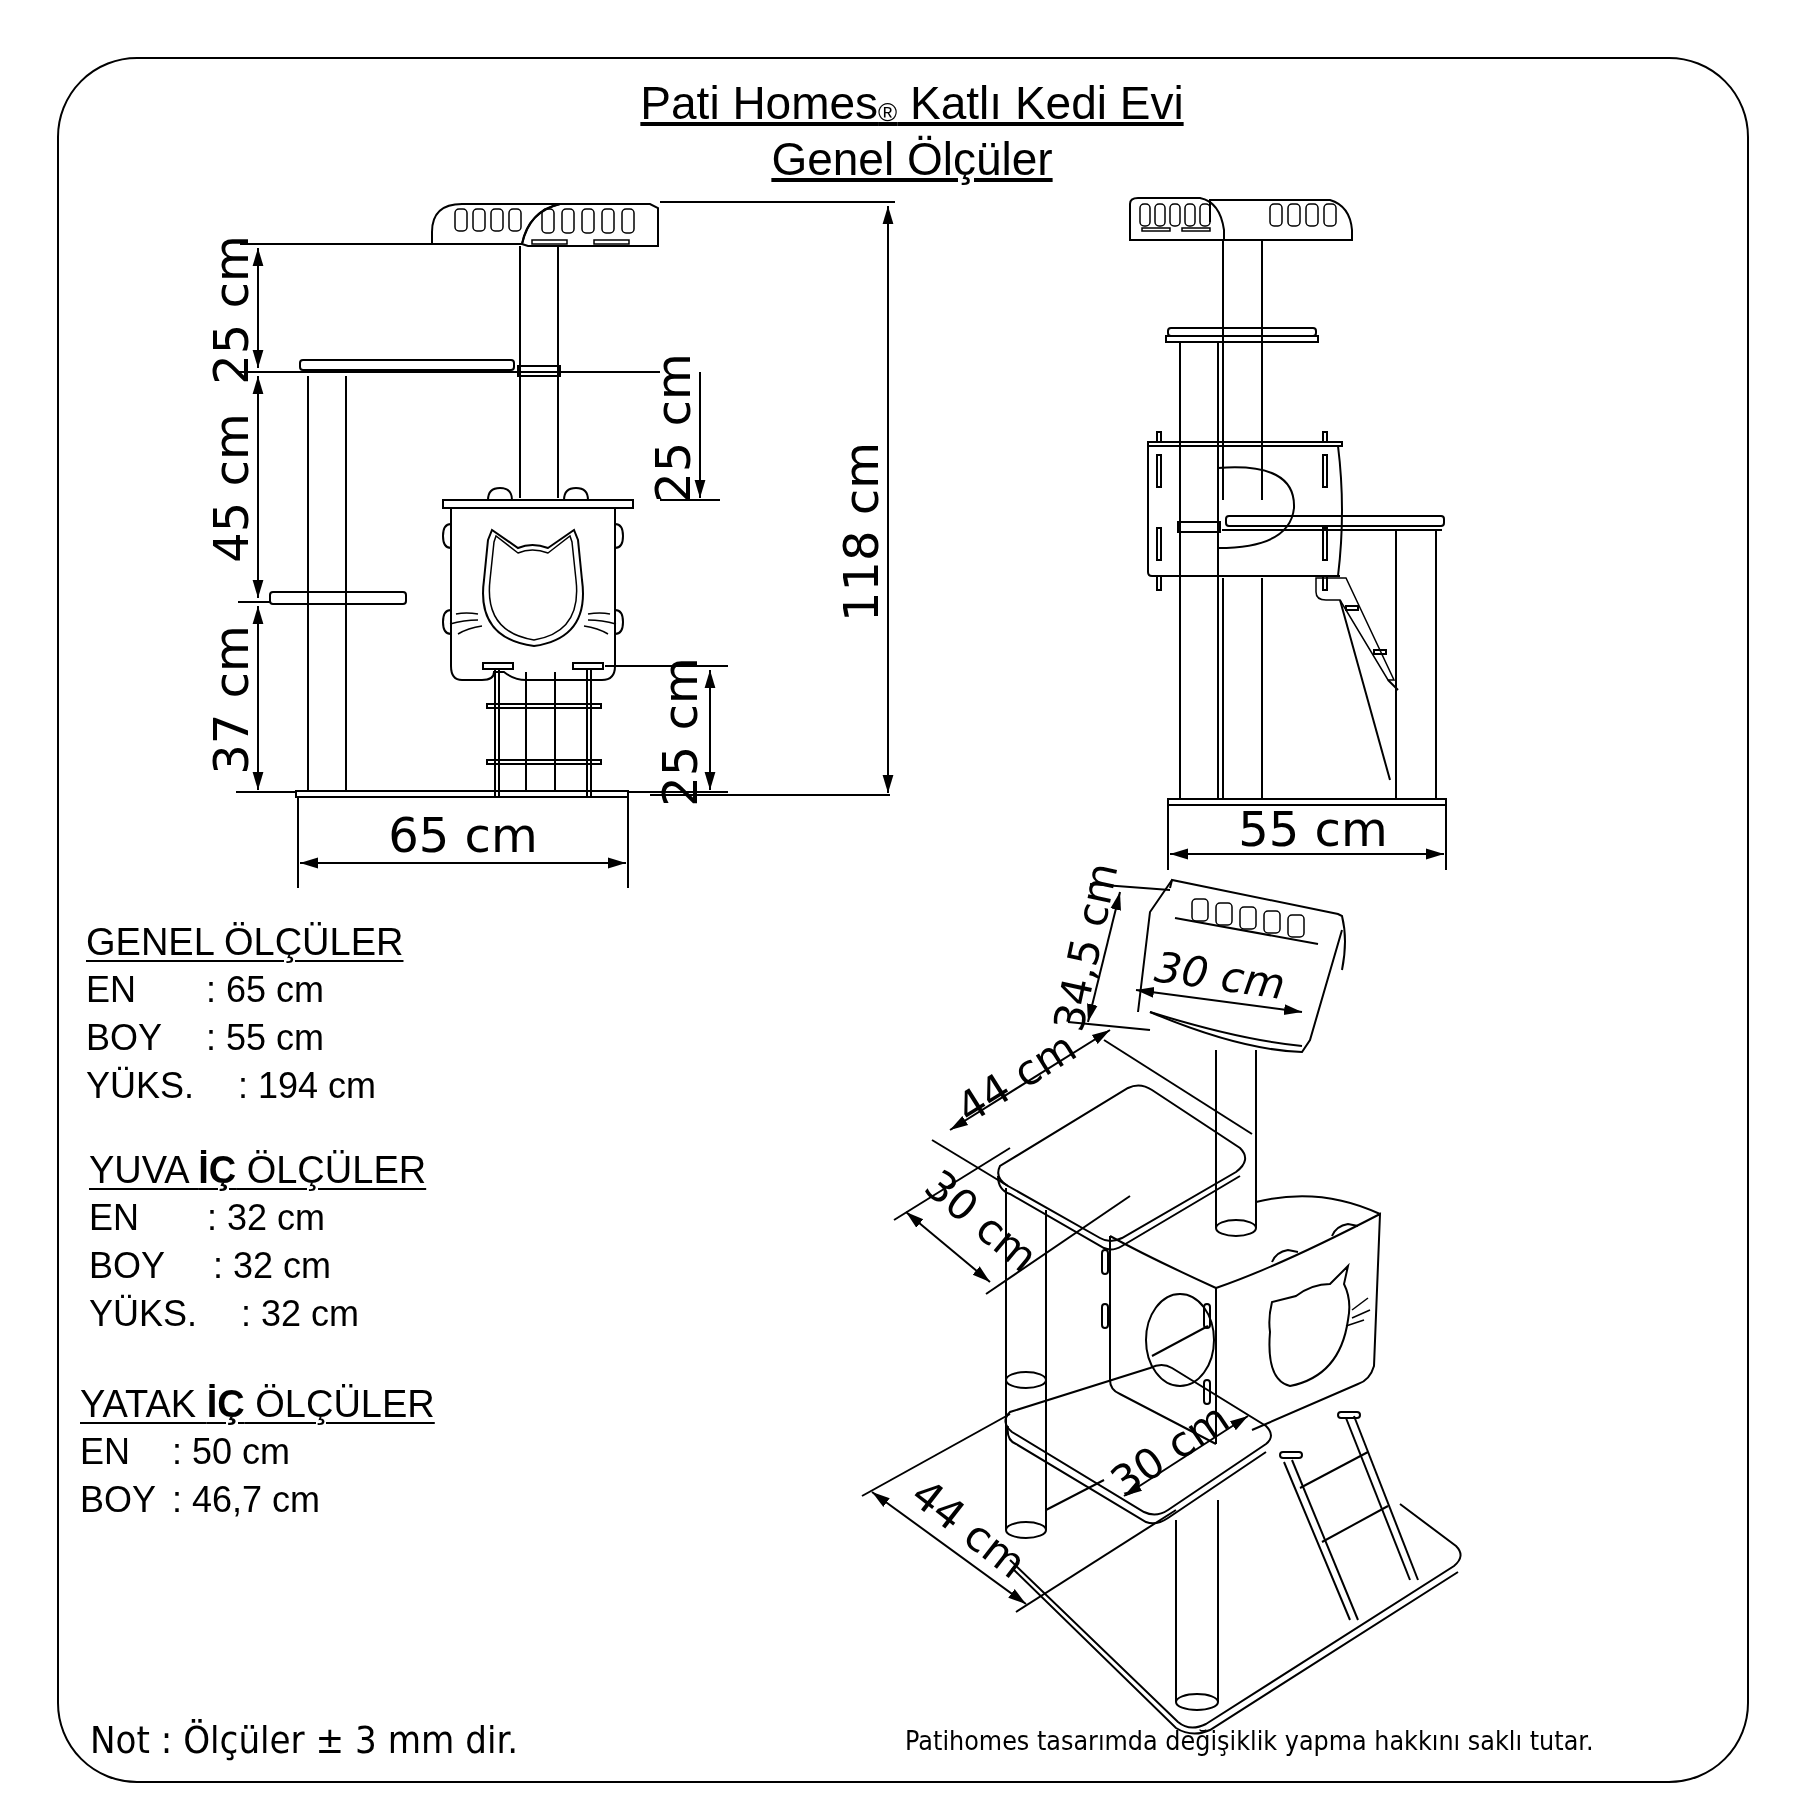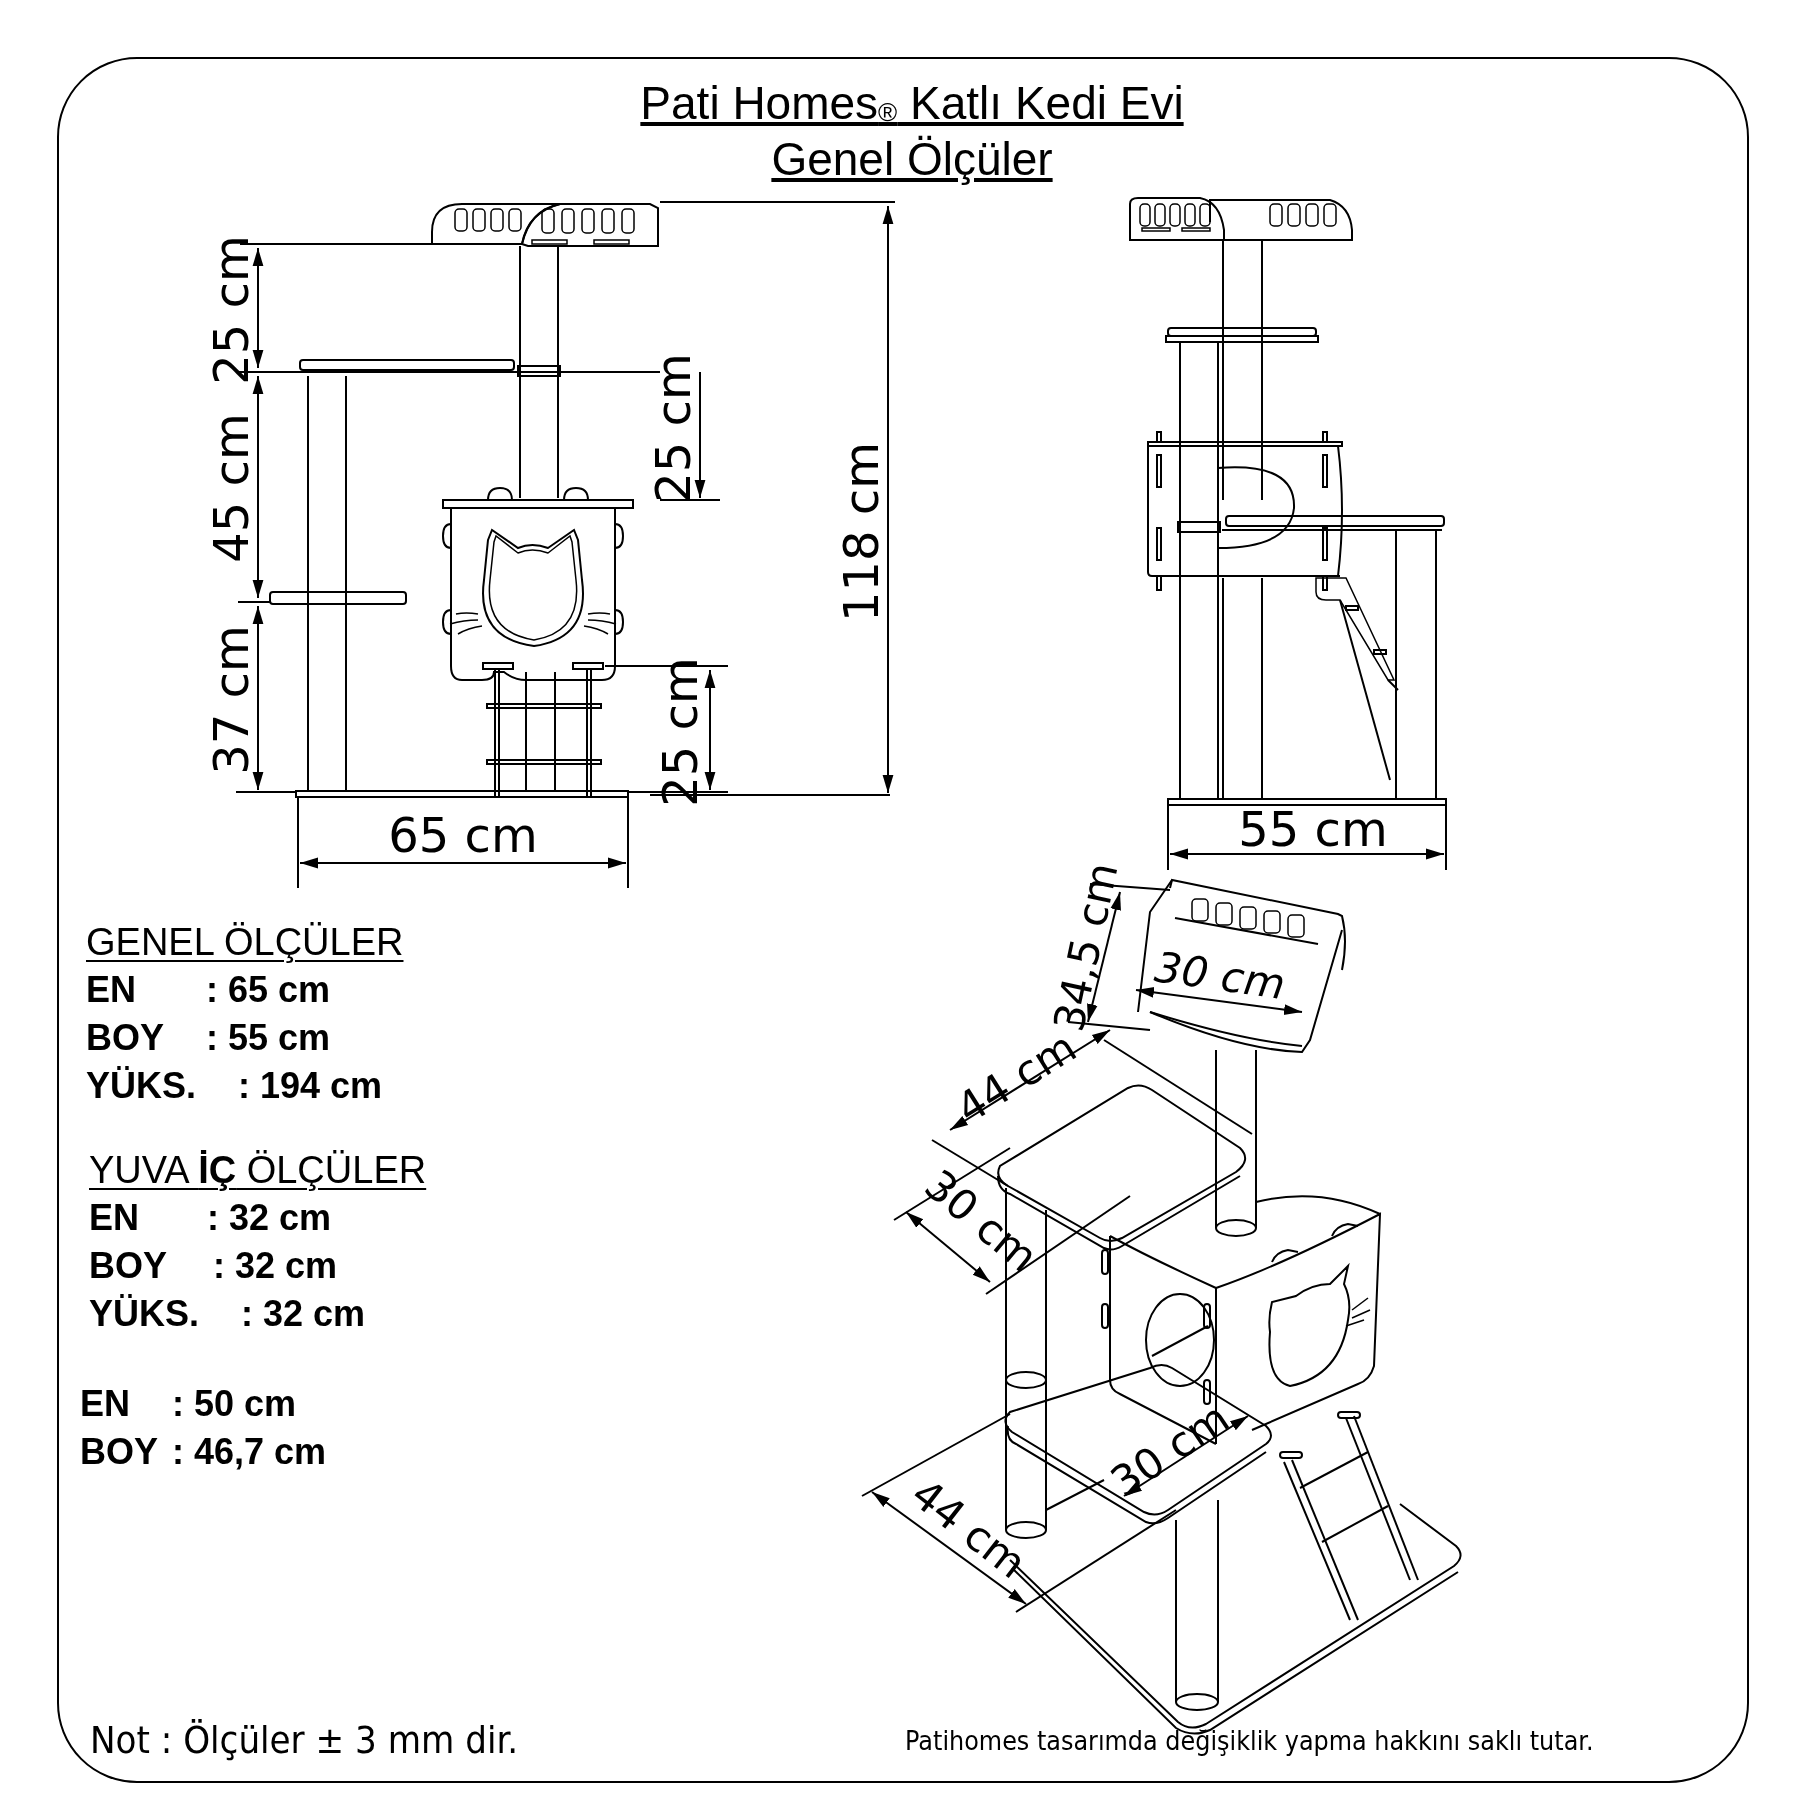--- a/index.html
+++ b/index.html
@@ -10,21 +10,21 @@
   .title { position: absolute; left: 12px; width: 1800px; text-align: center;
            font-size: 46px; line-height: 50px; text-decoration: underline; }
   .title .reg { font-size: 26px; vertical-align: -2px; }
   svg.drawing { position: absolute; left: 0; top: 0; }
   .dimtxt { font-family: "DejaVu Sans", sans-serif; font-size: 48px; }
   .dimtxt-sm { font-family: "DejaVu Sans", sans-serif; font-size: 42px; }
   .spec { position: absolute; font-size: 36px; line-height: 48px; }
   .spec .head { text-decoration: underline; text-decoration-thickness: 2px;
                 text-underline-offset: 5px; font-size: 38px; }
   .spec .head b { font-weight: bold; }
-  .spec .row { display: flex; font-weight: bold; }
+  .spec .row { display: flex; }
   .spec .row .k { display: inline-block; }
   .note-left { position: absolute; left: 90px; top: 1718px;
                font-family: "DejaVu Sans", sans-serif; font-size: 38px; transform: scaleX(0.9); transform-origin: left; }
   .note-right { position: absolute; left: 905px; top: 1726px;
                font-family: "DejaVu Sans", sans-serif; font-size: 26px; transform: scaleX(0.92); transform-origin: left; }
 </style>
 </head>
 <body>
 
 <div class="frame"></div>
@@ -325,20 +325,23 @@
     <span class="k" style="width:124px">BOY</span>
     <span>: 32 cm</span>
   </div>
   <div class="row">
     <span class="k" style="width:152px">YÜKS.</span>
     <span>: 32 cm</span>
   </div>
 </div>
 
 <div class="spec" style="left:80px; top:1380px;">
+  <div class="head">
+    <span>YATAK </span><b>İÇ</b><span> ÖLÇÜLER</span>
+  </div>
   <div class="row">
     <span class="k" style="width:92px">EN</span>
     <span>: 50 cm</span>
   </div>
   <div class="row">
     <span class="k" style="width:92px">BOY</span>
     <span>: 46,7 cm</span>
   </div>
 </div>
 

